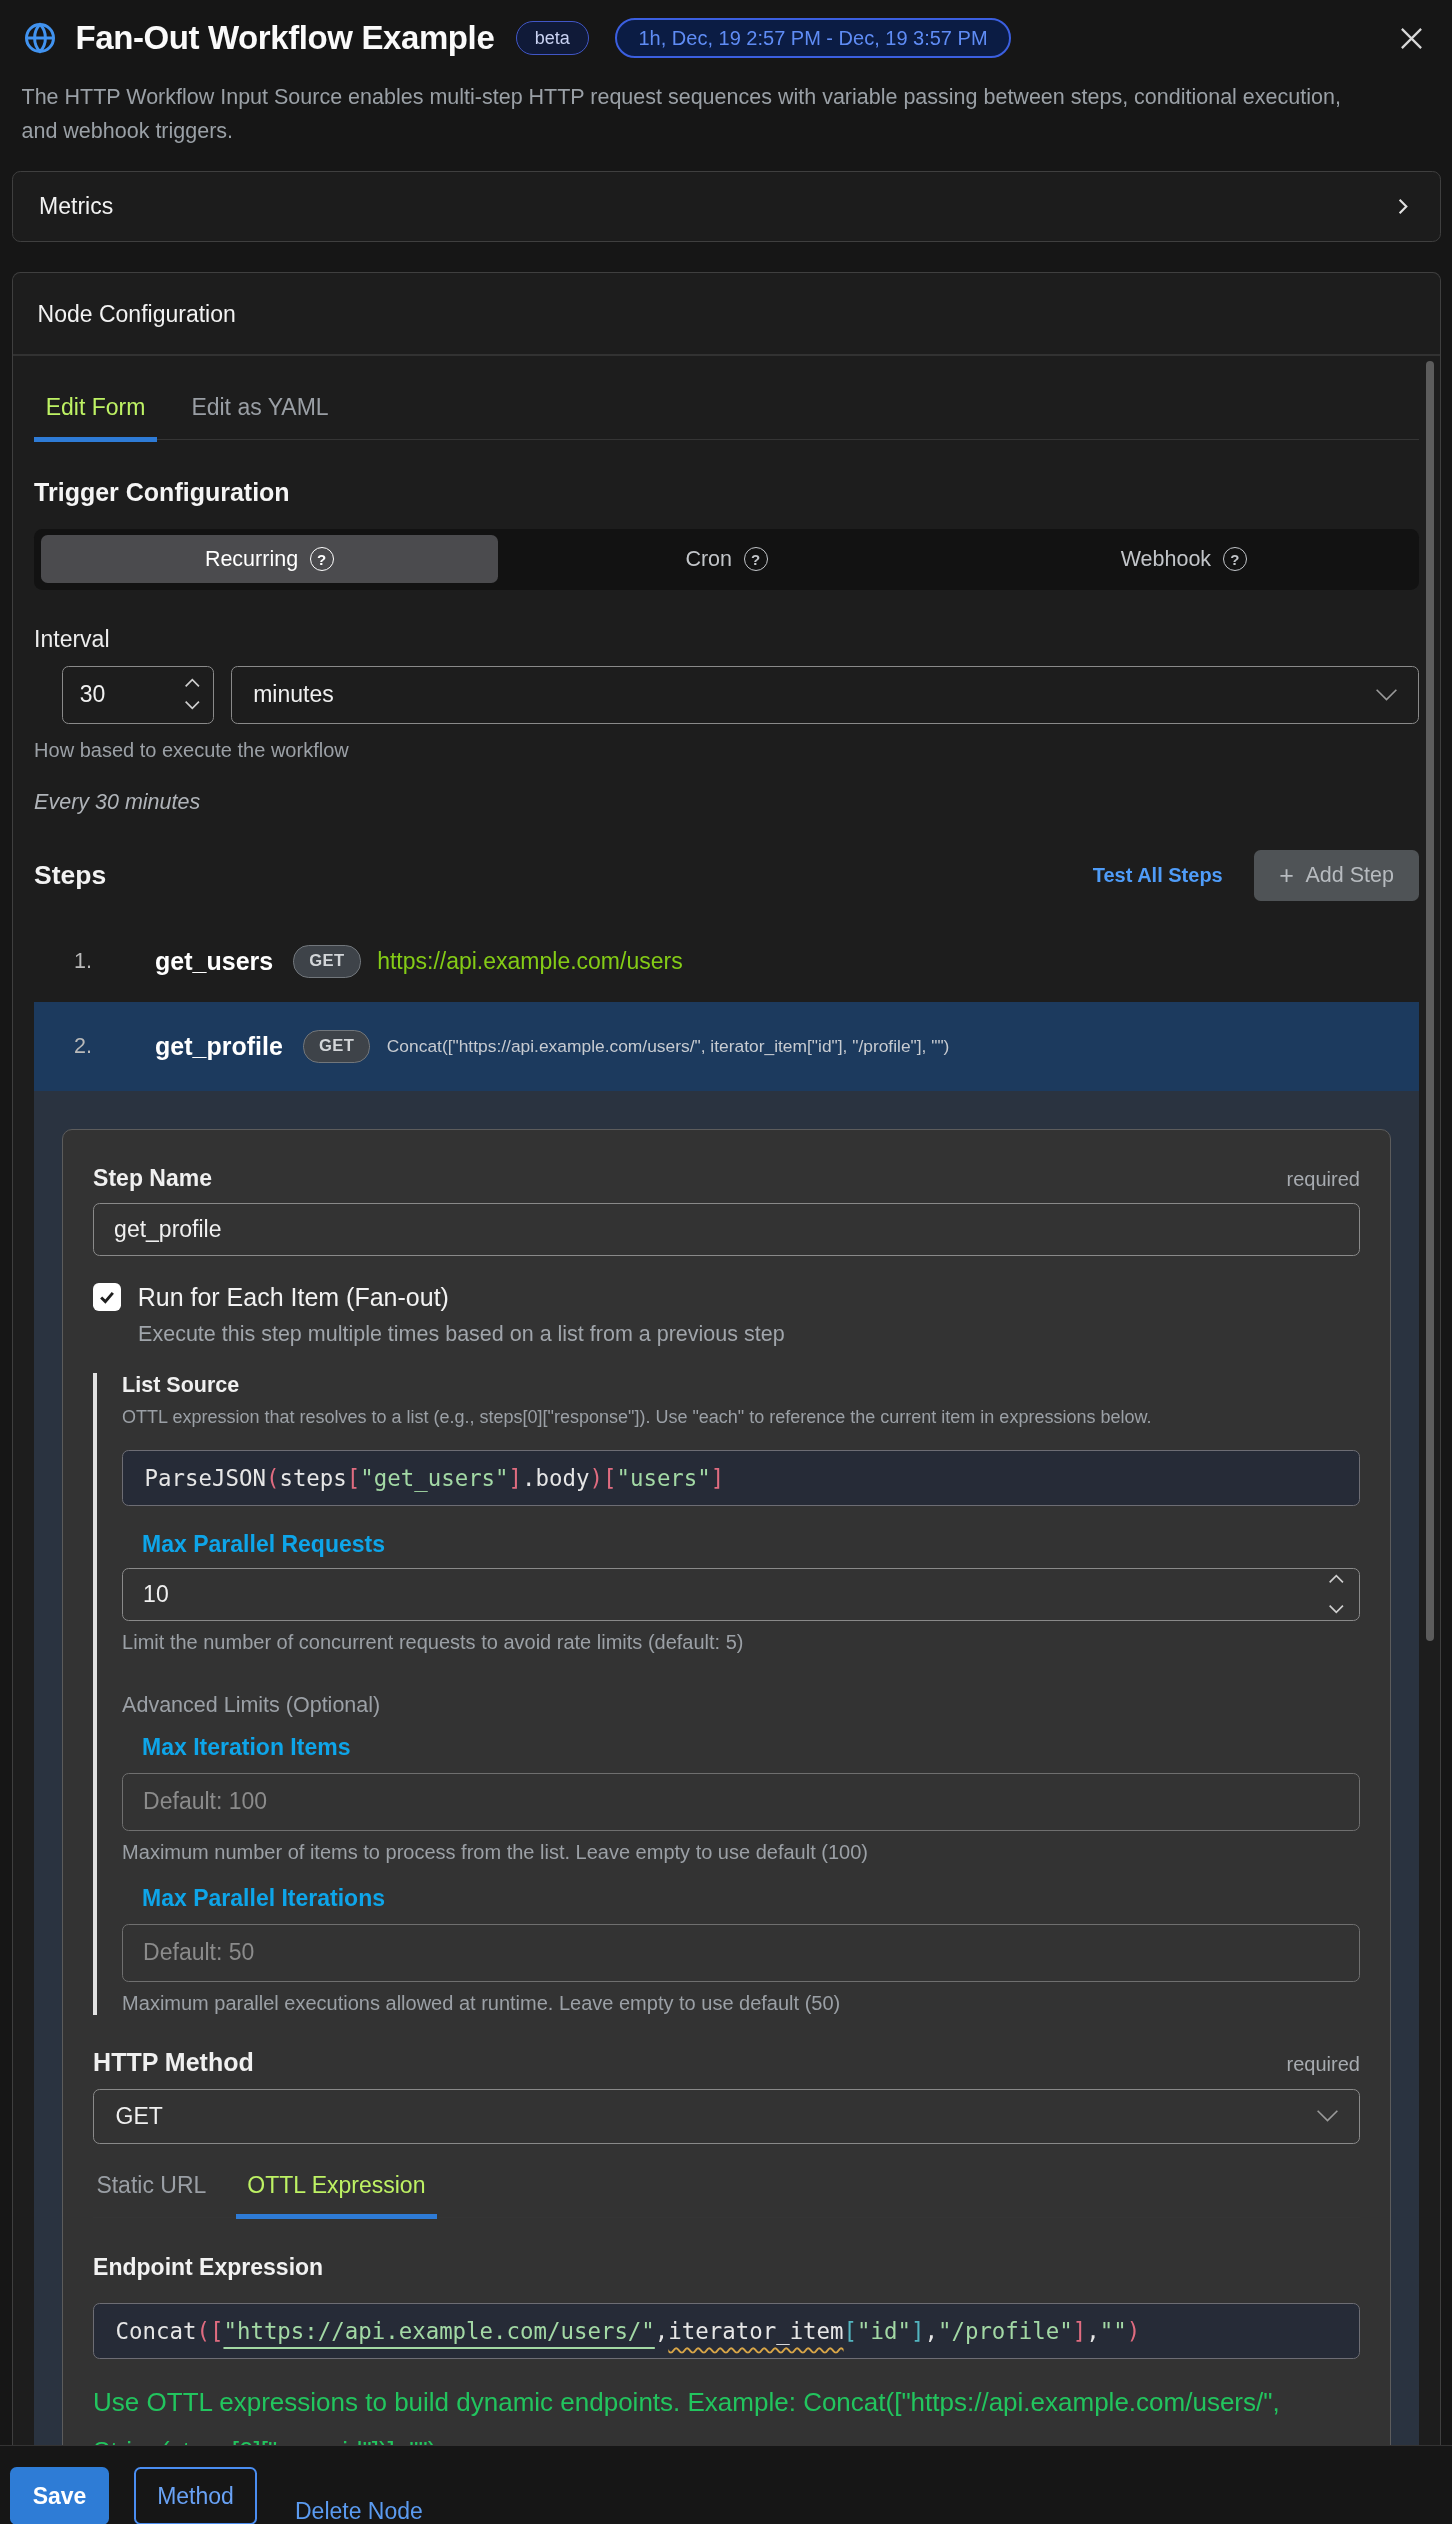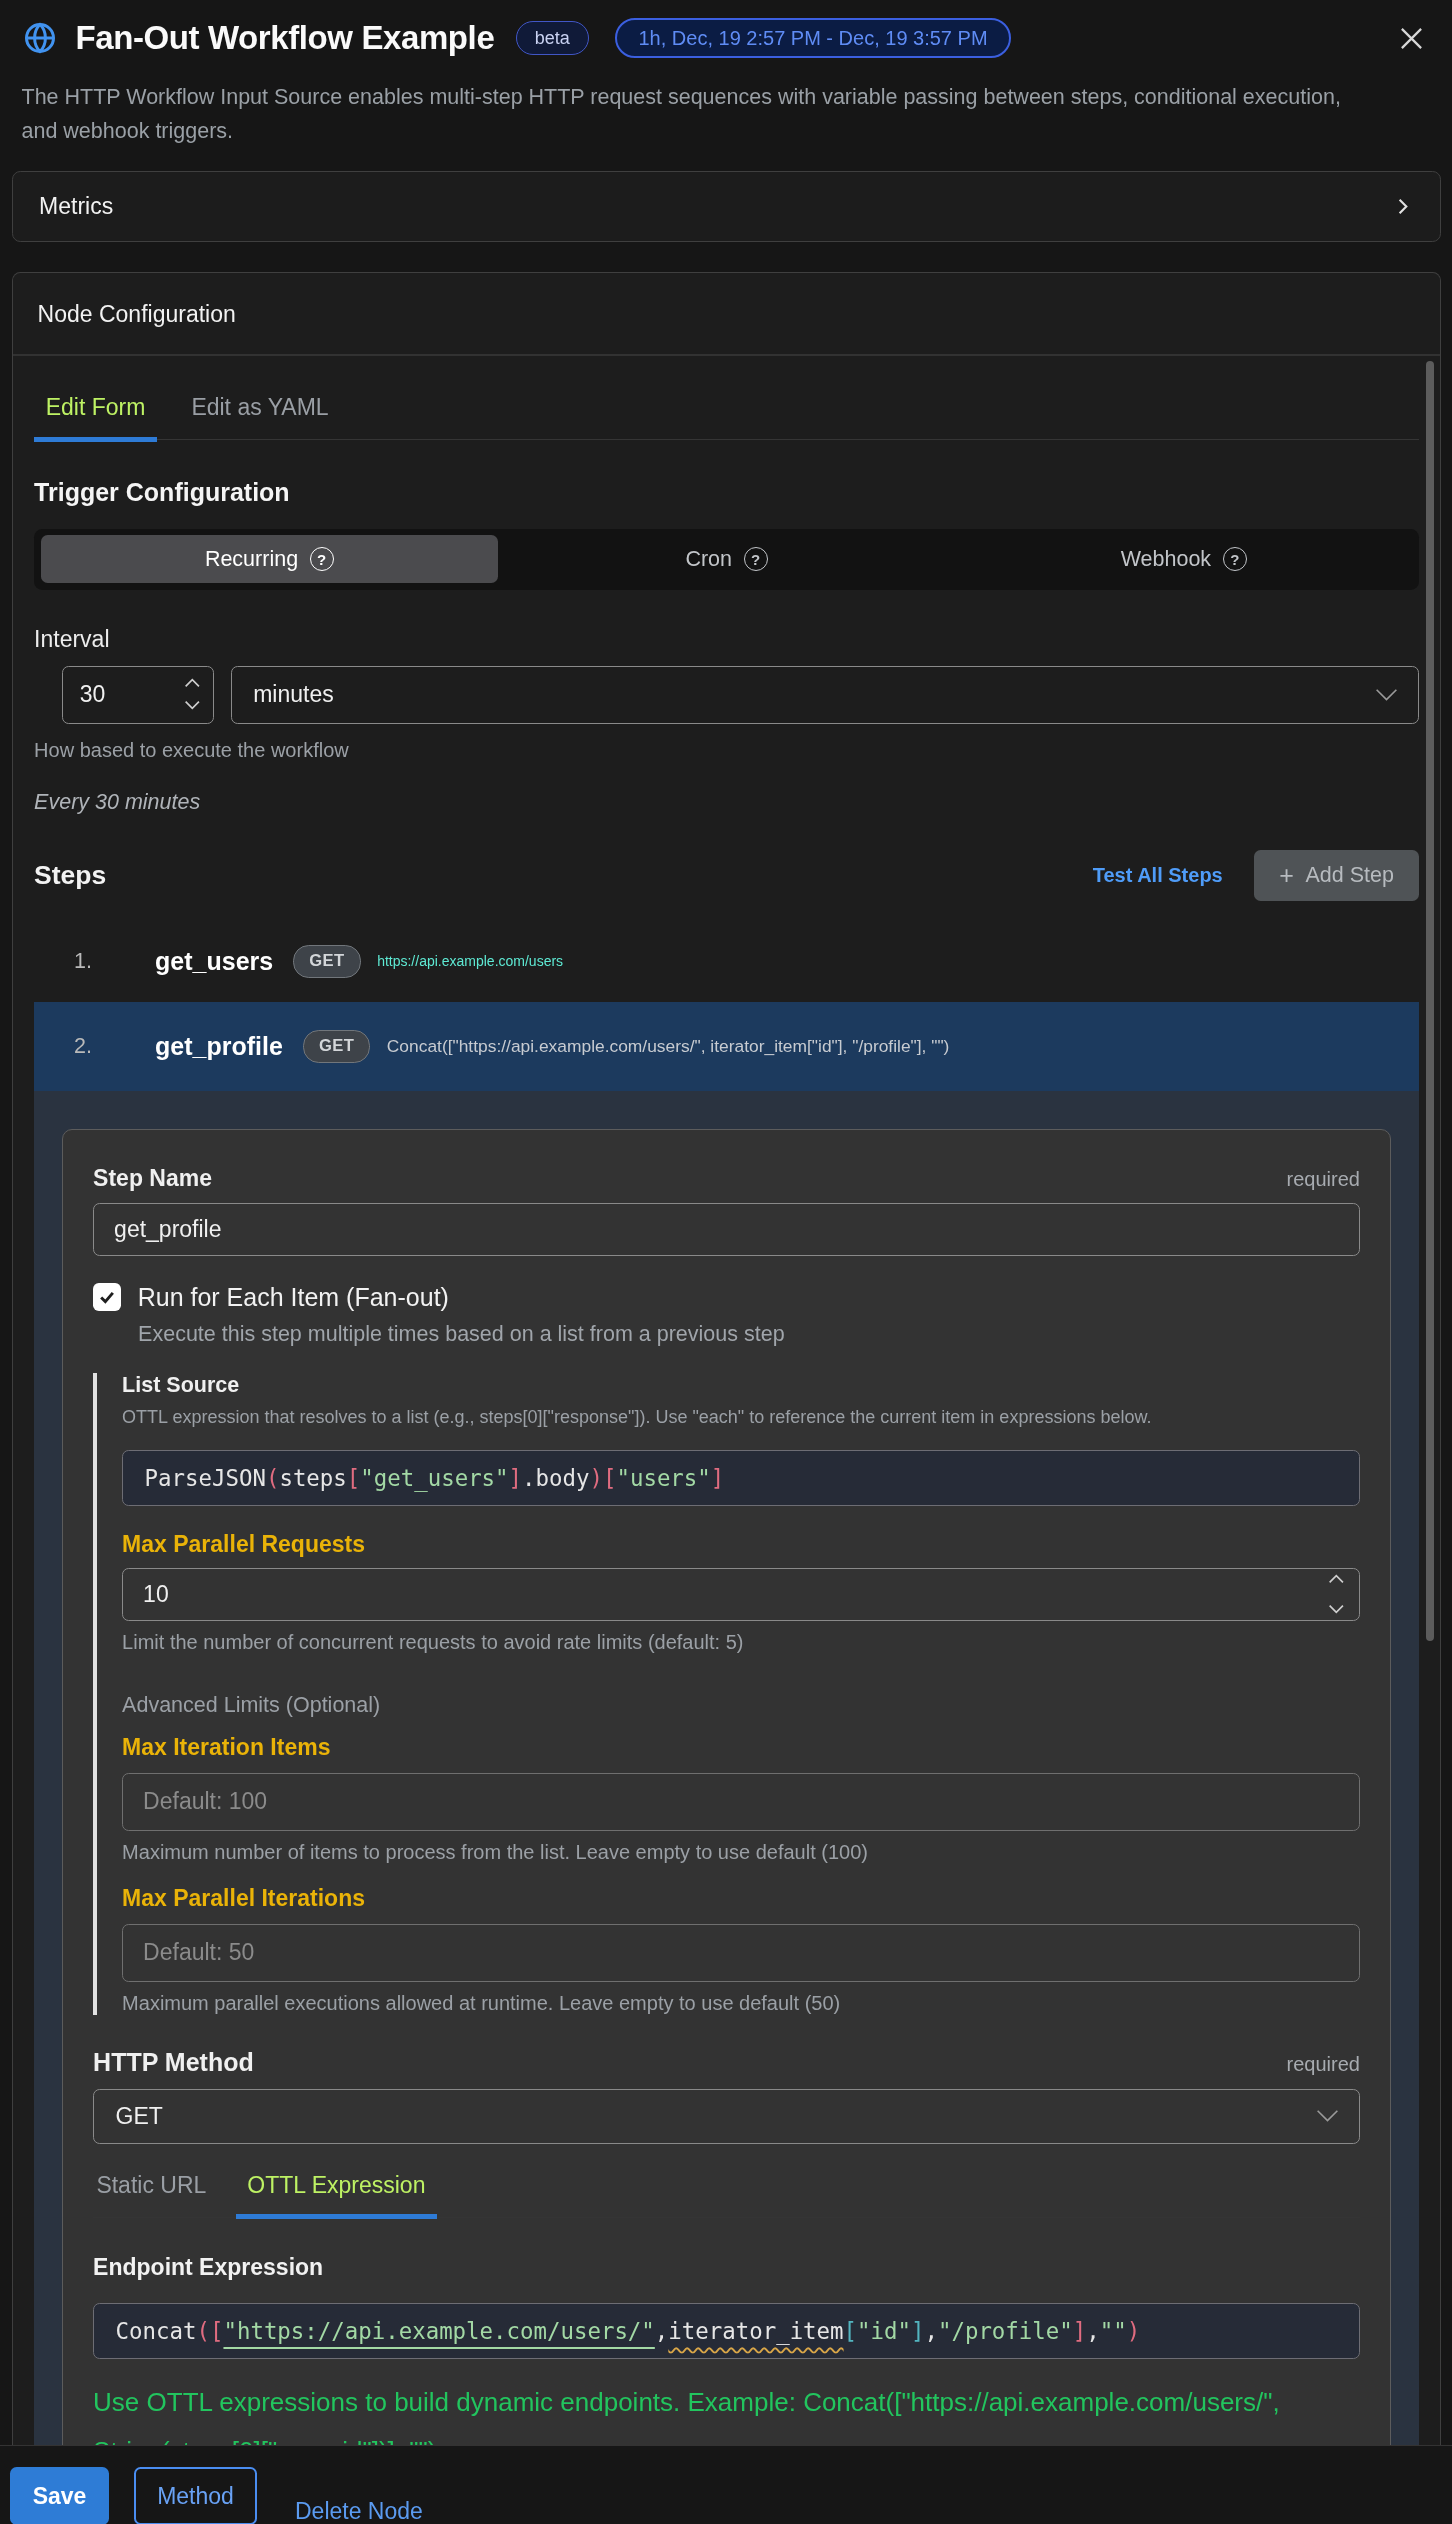--- a/index.html
+++ b/index.html
@@ -66,21 +66,21 @@
   .add-step-btn { height:51px; padding:0 25px; background:#4f5356; border:none; border-radius:6.6px;
     color:#b7bbbf; font-size:21.5px; display:flex; align-items:center; gap:11.6px; cursor:pointer; font-family:inherit; }
   .plus-icon::before { content:"+"; font-size:25px; font-weight:400; }
   .step-row { height:81px; display:flex; align-items:center; padding-left:40px; }
   .step-row.first { margin-top:20px; }
   .step-row.highlight { background:#1c3a5e; height:89px; }
   .step-num { width:48px; font-size:21.5px; color:#b9b9b9; }
   .step-name { margin-left:33px; font-size:25px; font-weight:700; color:#ffffff; }
   .method-badge { margin-left:20px; font-size:16.6px; font-weight:700; letter-spacing:0.4px; color:#d3d6d9;
     border:1.7px solid #71767b; background:#3e4349; padding:5.8px 15px; border-radius:15.7px; }
-  .step-url { margin-left:16.6px; font-size:14px; color:#5eead4; }
+  .step-url { margin-left:16.6px; font-size:23px; color:#84cc16; }
   .step-expr { margin-left:16.6px; font-size:17.4px; color:#c7cbd1; }
   
   .step-detail { background:#2a3340; padding:38px 28px 50px; }
   .card { border:1.7px solid #5c5c5c; border-radius:10px; background:#333333; padding:35px 30px 50px; }
   .label-row { display:flex; justify-content:space-between; align-items:baseline; }
   .input-label { font-size:23px; font-weight:600; color:#f0f0f0; }
   .required { font-size:20px; color:#a7abb0; }
   .text-input { margin-top:11.6px; width:100%; height:53px; padding:0 20px; display:block; }
   .text-input::placeholder { color:#8b8b8b; }
   .dim-border { border-color:#6f6f6f; }
@@ -94,21 +94,21 @@
   .group-help { margin-top:8.3px; font-size:18px; color:#9ba0a6; }
   .code-box { margin-top:22px; background:#262b37; border:1.7px solid #6d6d74; border-radius:6.6px;
     height:56px; display:flex; align-items:center; padding:0 21.5px; font-family:"DejaVu Sans Mono",monospace;
     font-size:22.4px; white-space:nowrap; overflow:hidden; }
   .tok-plain { color:#e6e6e6; }
   .tok-paren { color:#e06c80; }
   .tok-string { color:#a3d9a5; }
   .tok-string-link { color:#a3d9a5; text-decoration:underline; text-decoration-thickness:1.7px; text-underline-offset:7.5px; }
   .tok-bracket-alt { color:#53b5c0; }
   .tok-plain-warn { color:#e6e6e6; text-decoration:underline wavy #d9a648 1.7px; text-underline-offset:7.5px; }
-  .sub-label { margin-top:25px; font-size:23px; font-weight:600; color:#eab308; }
+  .sub-label { margin-top:25px; font-size:23px; font-weight:600; color:#0ea5e9;margin-left:20px; }
   .full-num { position:relative; margin-top:10px; height:53px; }
   .full-num input { width:100%; height:100%; padding:0 50px 0 20px; }
   .stepper.spread-top { top:6.6px; } .stepper.spread-bottom { bottom:6.6px; }
   .mini-help { margin-top:10px; font-size:20px; color:#9ba0a6; }
   .advanced-label { margin-top:39px; font-size:21.5px; color:#9ba0a6; }
   .http-row { margin-top:33px; }
   .http-row .input-label { font-size:25px; }
   .select-full { margin-top:11.6px; height:55px; display:flex; align-items:center; padding:0 21.5px;
     position:relative; font-size:23px; cursor:pointer; }
   .select-full .chev-down { position:absolute; right:20px; width:23px; height:13.3px; }

